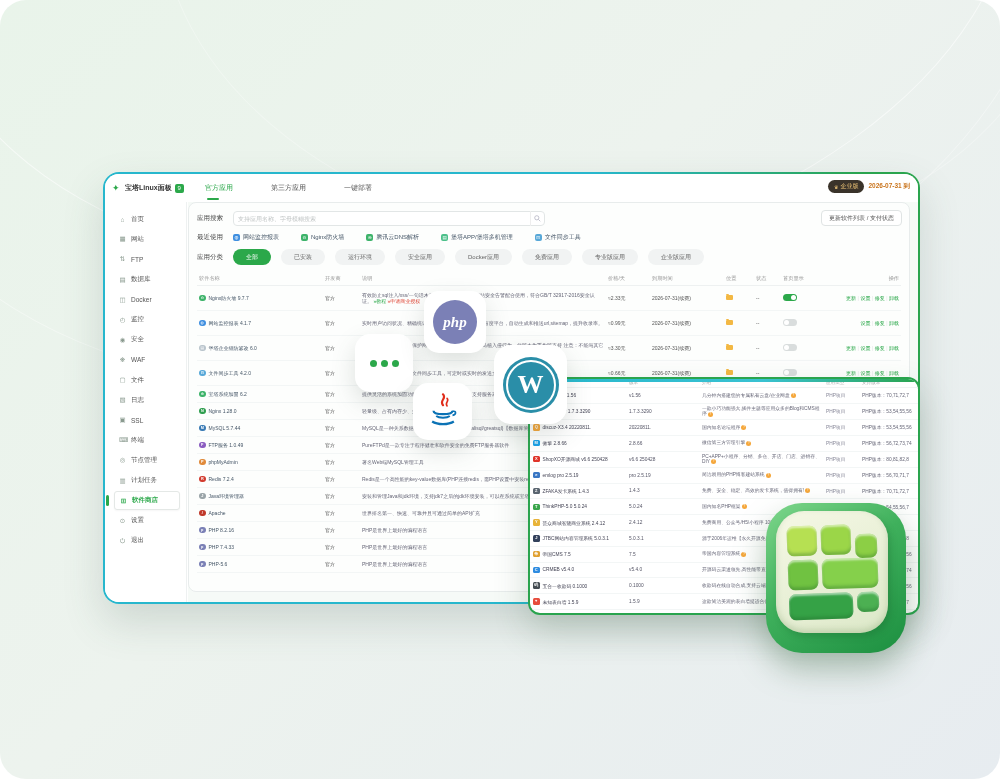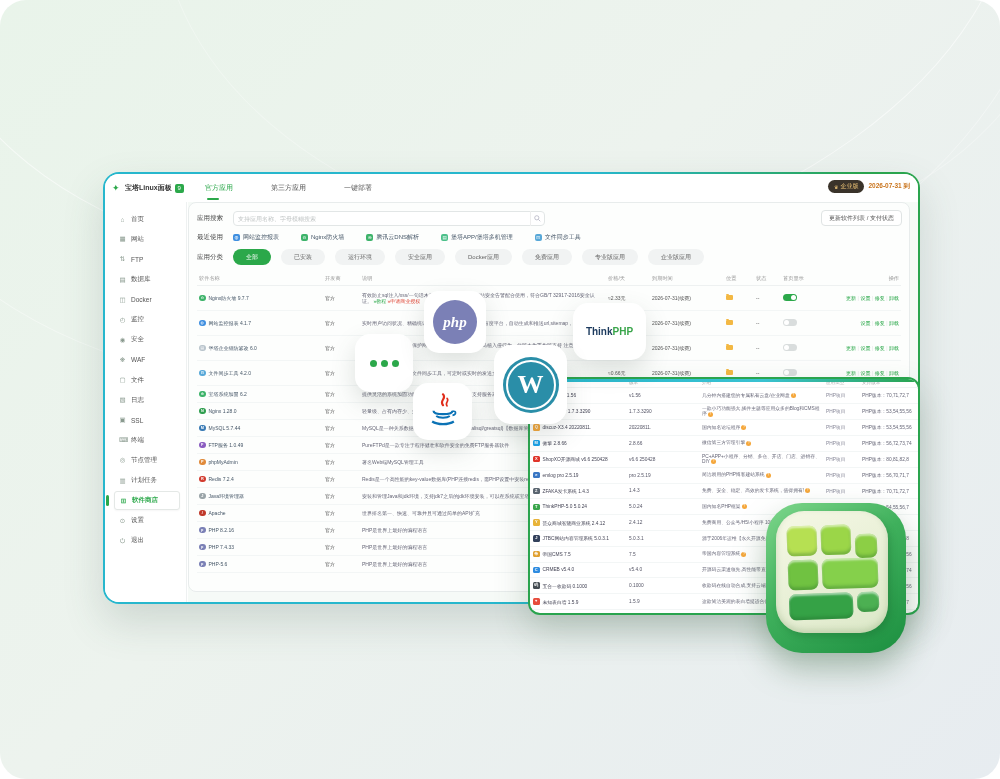--- a/index.html
+++ b/index.html
@@ -822,23 +822,20 @@
   <div class="fcard java-card">
     <svg width="34" height="38" viewBox="0 0 24 28">
       <path d="M12 1 c3 3 -3 4.5 0 8" fill="none" stroke="#e02d1b" stroke-width="1.6" stroke-linecap="round"></path>
       <path d="M15 4 c2 2 -2 3 0 5.5" fill="none" stroke="#e02d1b" stroke-width="1.2" stroke-linecap="round"></path>
       <path d="M5 13 c0 3.4 14 3.4 14 0" fill="none" stroke="#0b72b5" stroke-width="1.6"></path>
       <path d="M7 17 c2 1.6 8 1.6 10 0" fill="none" stroke="#0b72b5" stroke-width="1.4"></path>
       <path d="M4 21 c4 2.6 12 2.6 16 0" fill="none" stroke="#0b72b5" stroke-width="1.6"></path>
       <path d="M19 13.5 c3 -.5 3 2.5 0 3" fill="none" stroke="#0b72b5" stroke-width="1.2"></path>
     </svg>
   </div>
-  <div class="fcard think-card">
-    <div class="think-logo"><span class="tk">Think</span><span class="ph">PHP</span></div>
-  </div>
 
   <div class="icon3d">
     <div class="i3-outer"></div>
     <div class="i3-mid"></div>
     <div class="i3-grid">
       <div class="tile tl1"></div>
       <div class="tile tl3"></div>
       <div class="tile tl2"></div>
       <div class="tile tl4"></div>
       <div class="tile tl5"></div>

